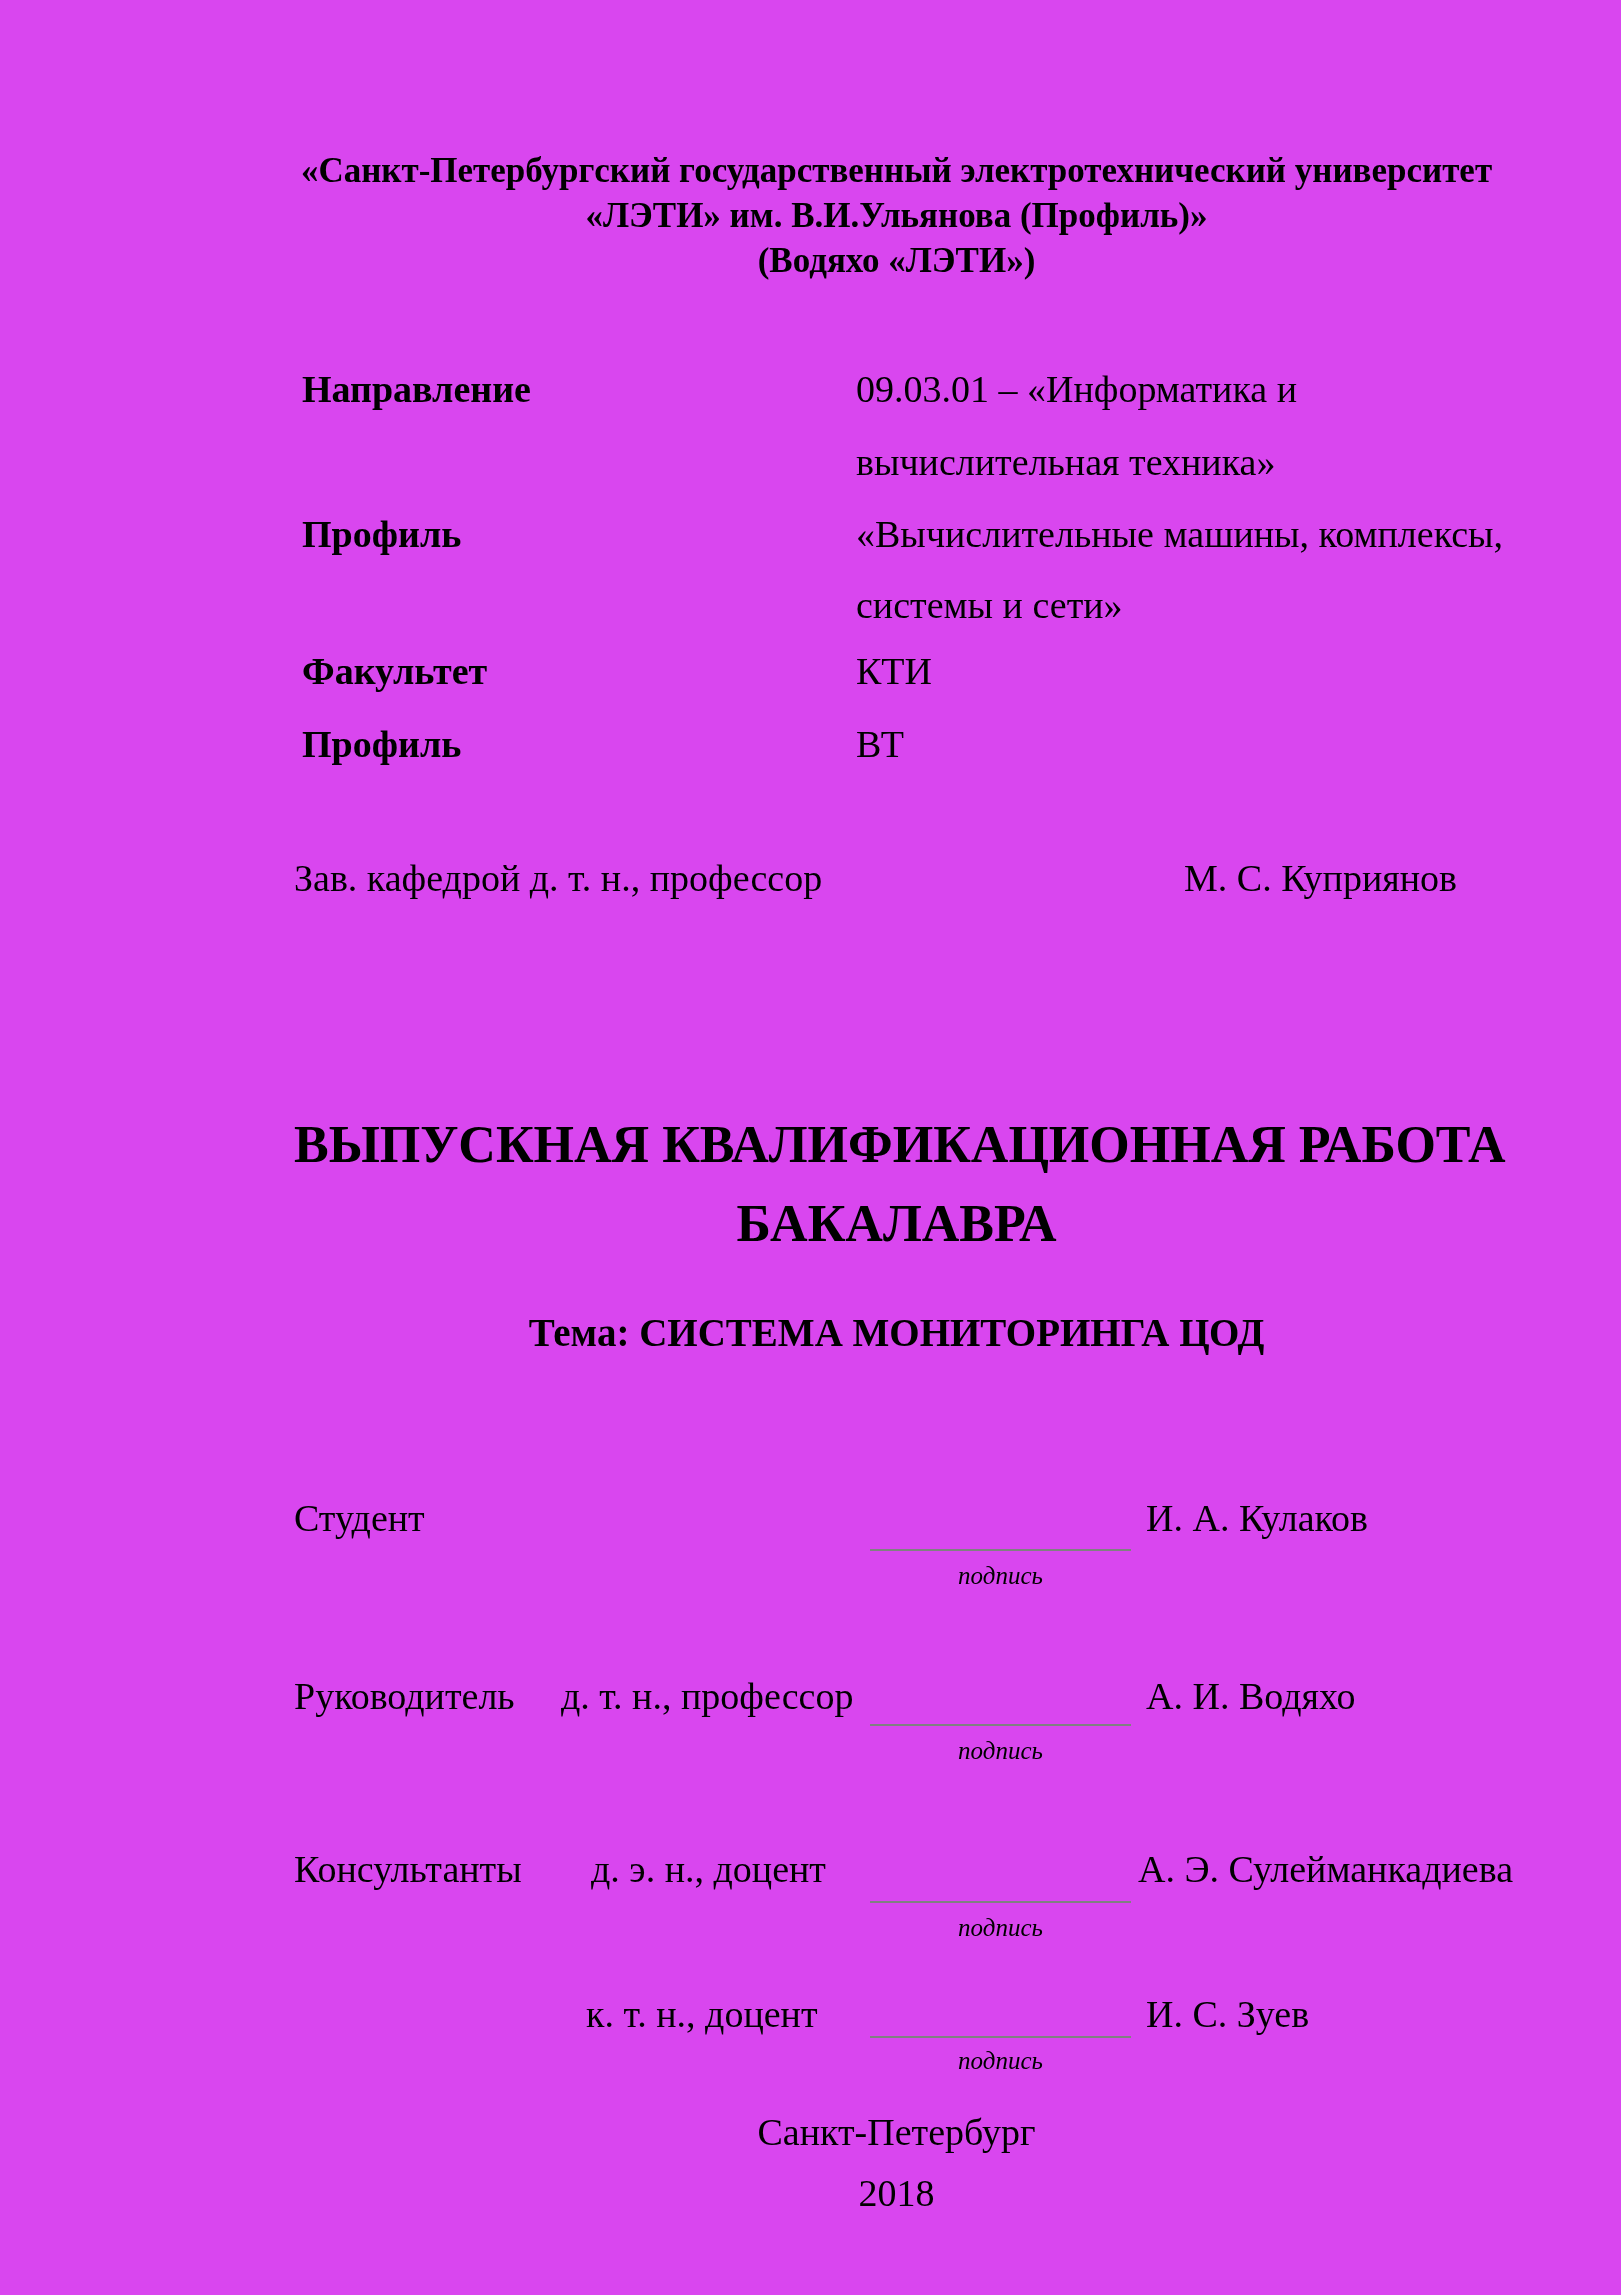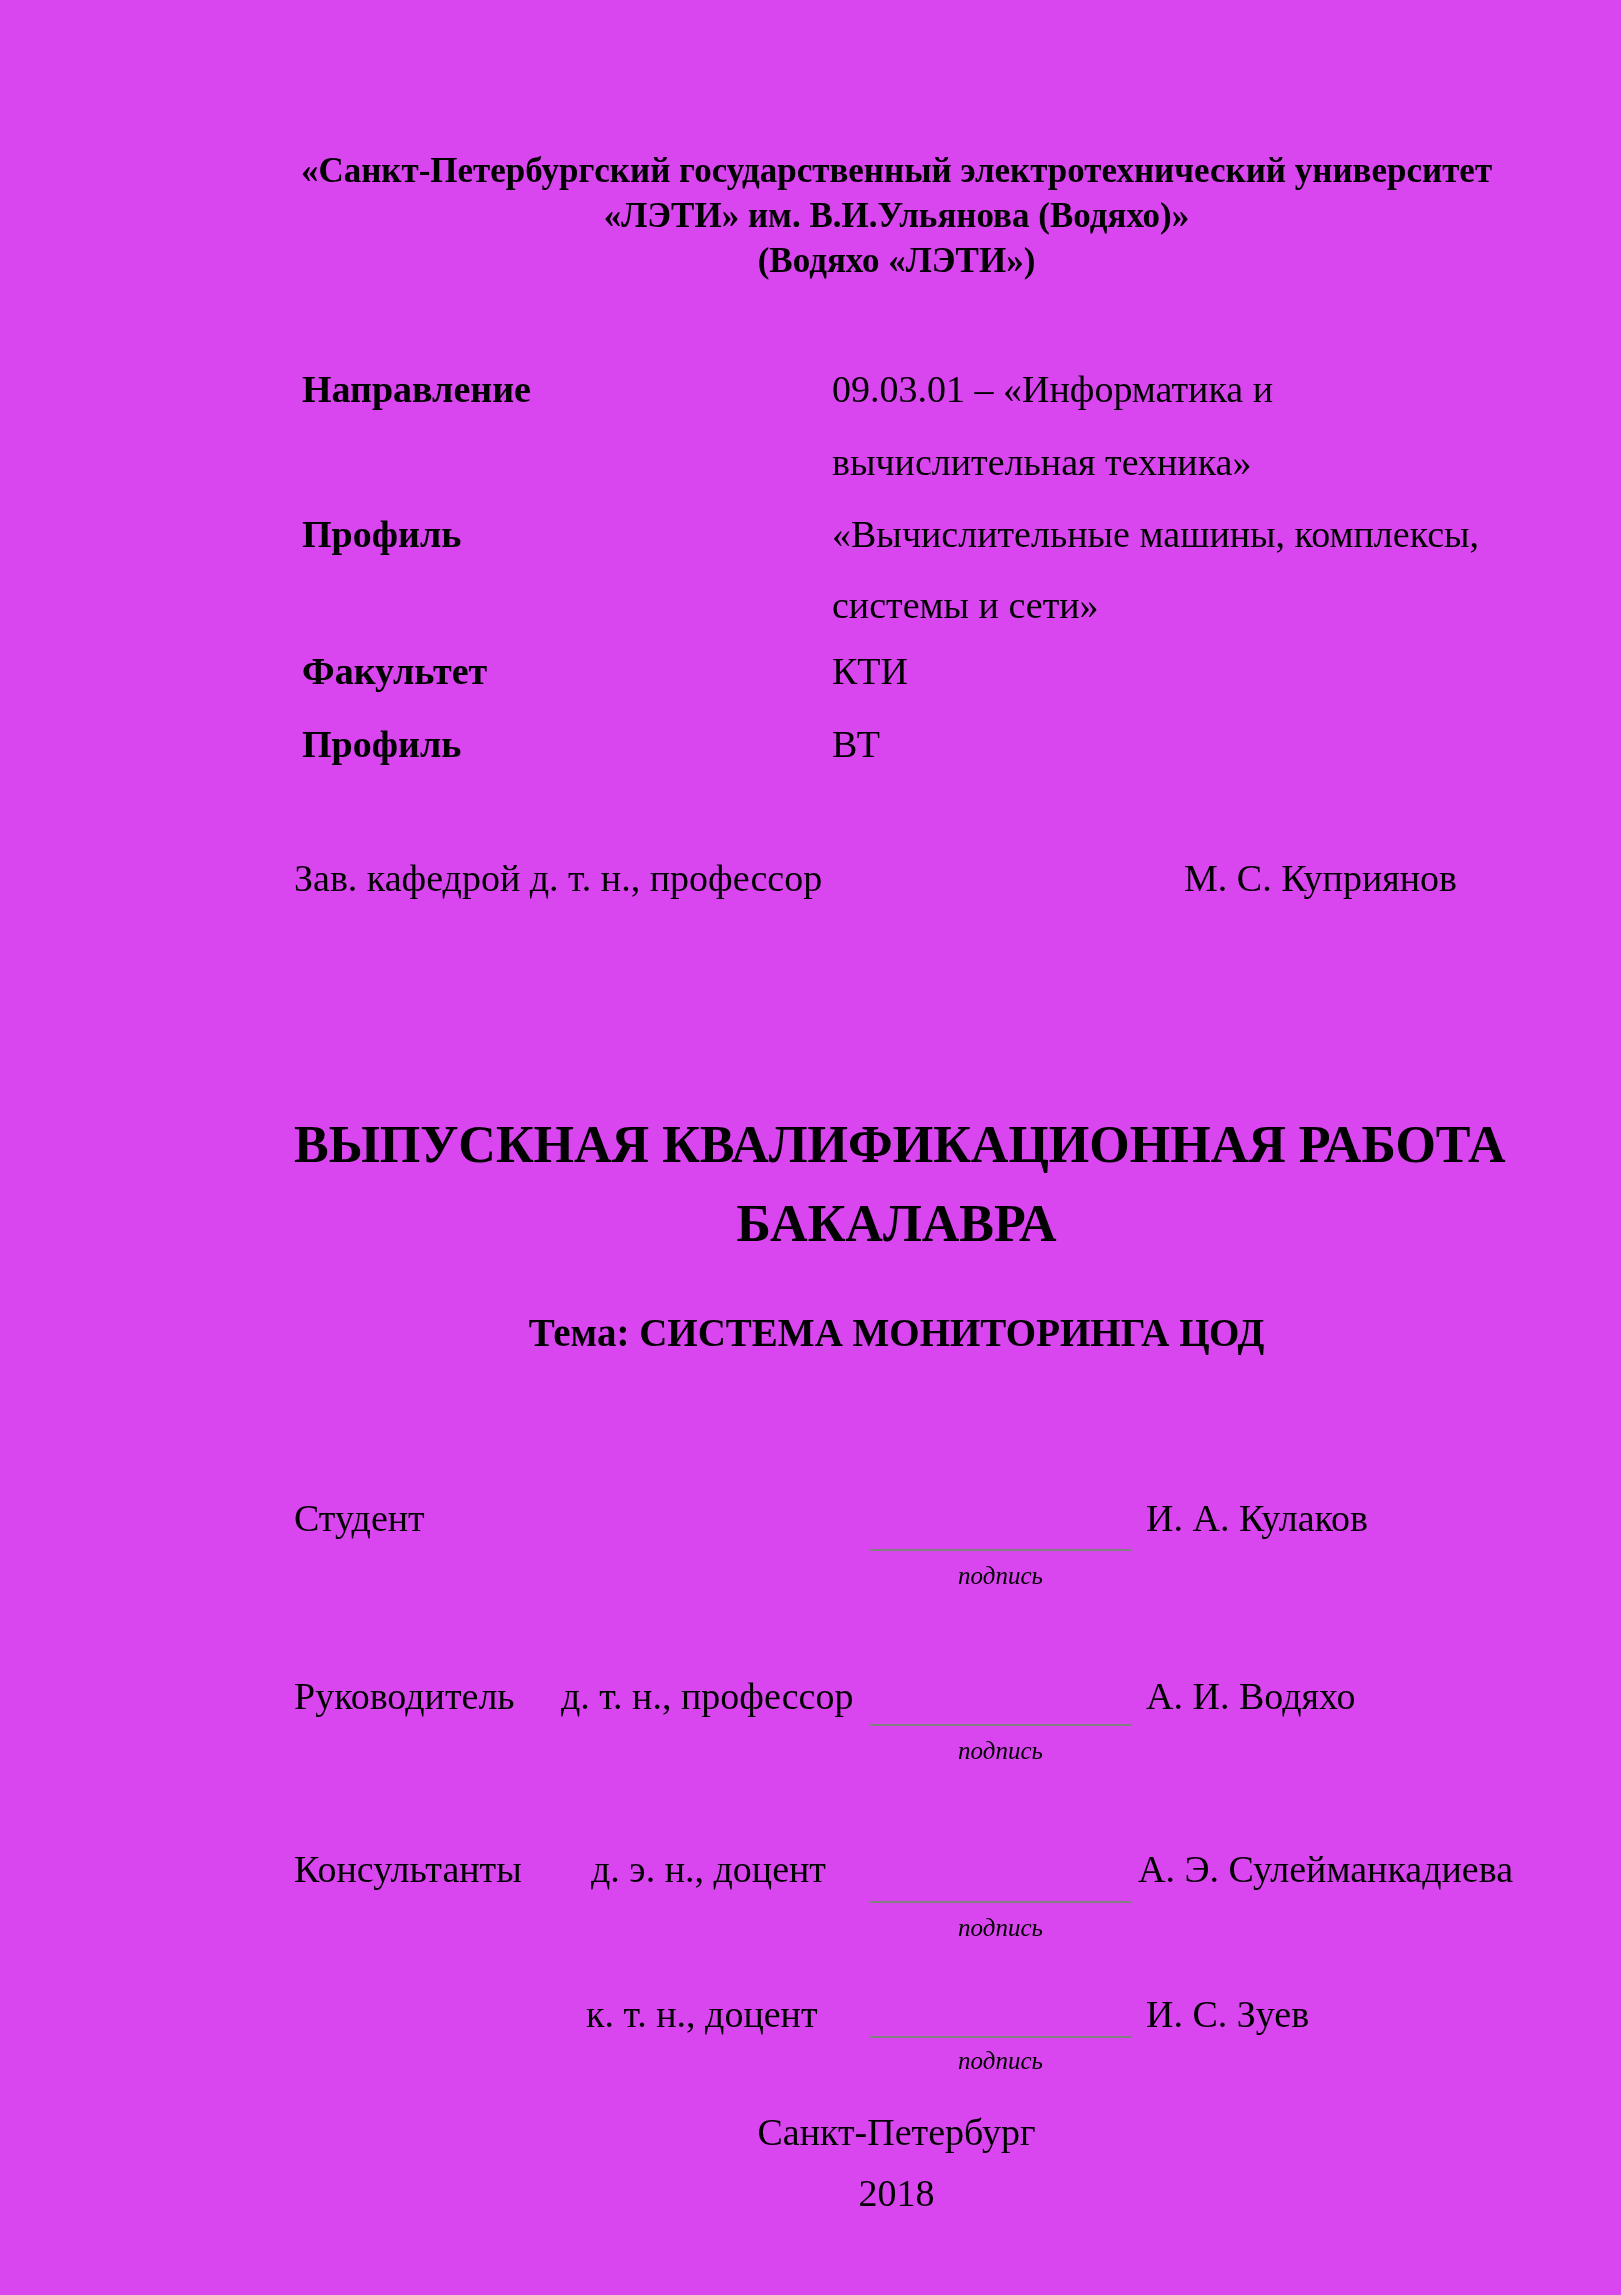--- a/index.html
+++ b/index.html
@@ -16,21 +16,21 @@
   .abs { position: absolute; }
   .b { font-weight: bold; margin-left: 8px; }
   .i { font-style: italic; }
   .body-text { font-size: 38px; line-height: 44px; white-space: nowrap; }
   .header-block {
     left: 294px; width: 1205px; top: 148px;
     font-size: 35px; line-height: 45px;
     font-weight: bold; text-align: center;
   }
   .field-label { left: 294px; }
-  .field-value { left: 832px; }
+  .field-value { left: 856px; }
   .title-block {
     left: 294px; width: 1205px; top: 1105px;
     font-size: 52px; line-height: 79px;
     font-weight: bold; text-align: center; white-space: nowrap;
   }
   .theme-line {
     left: 294px; width: 1205px; top: 1309px;
     font-size: 39px; line-height: 47px;
     font-weight: bold; text-align: center; white-space: nowrap;
   }
@@ -49,21 +49,21 @@
     text-align: center;
   }
 </style>
 </head>
 <body>
 
 <div class="page">
 
   <div class="abs header-block">
     <div>«Санкт-Петербургский государственный электротехнический университет</div>
-    <div>«ЛЭТИ» им. В.И.Ульянова (Водяхо)»</div>
+    <div>«ЛЭТИ» им. В.И.Ульянова (Профиль)»</div>
     <div>(Водяхо «ЛЭТИ»)</div>
   </div>
 
   <div class="abs body-text b field-label" style="top:367px">Направление</div>
   <div class="abs body-text field-value" style="top:367px">09.03.01 – «Информатика и</div>
   <div class="abs body-text field-value" style="top:440px">вычислительная техника»</div>
 
   <div class="abs body-text b field-label" style="top:512px">Профиль</div>
   <div class="abs body-text field-value" style="top:512px">«Вычислительные машины, комплексы,</div>
   <div class="abs body-text field-value" style="top:583px">системы и сети»</div>

